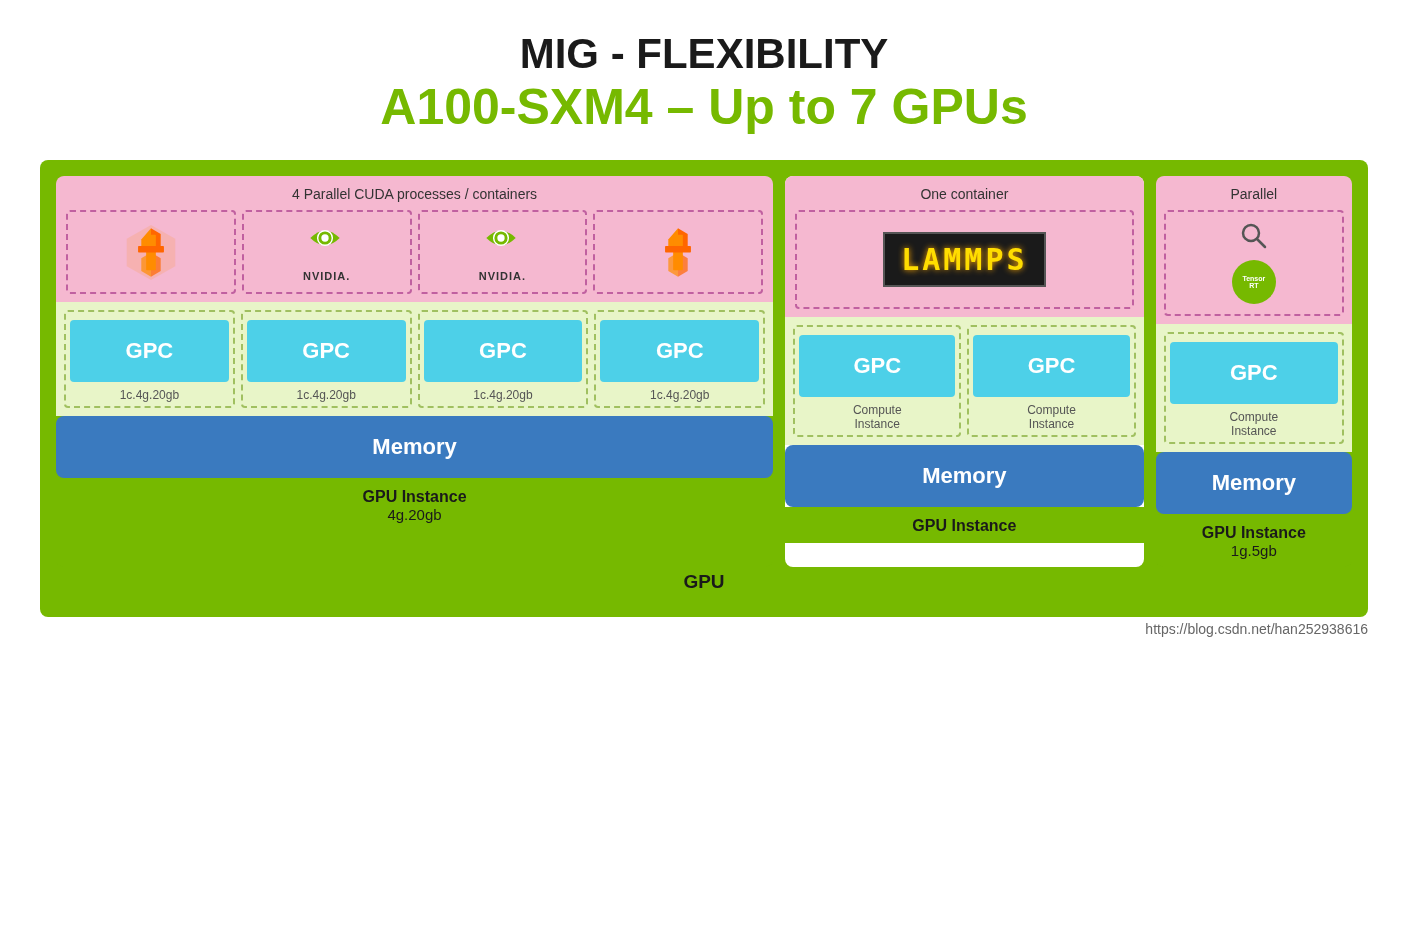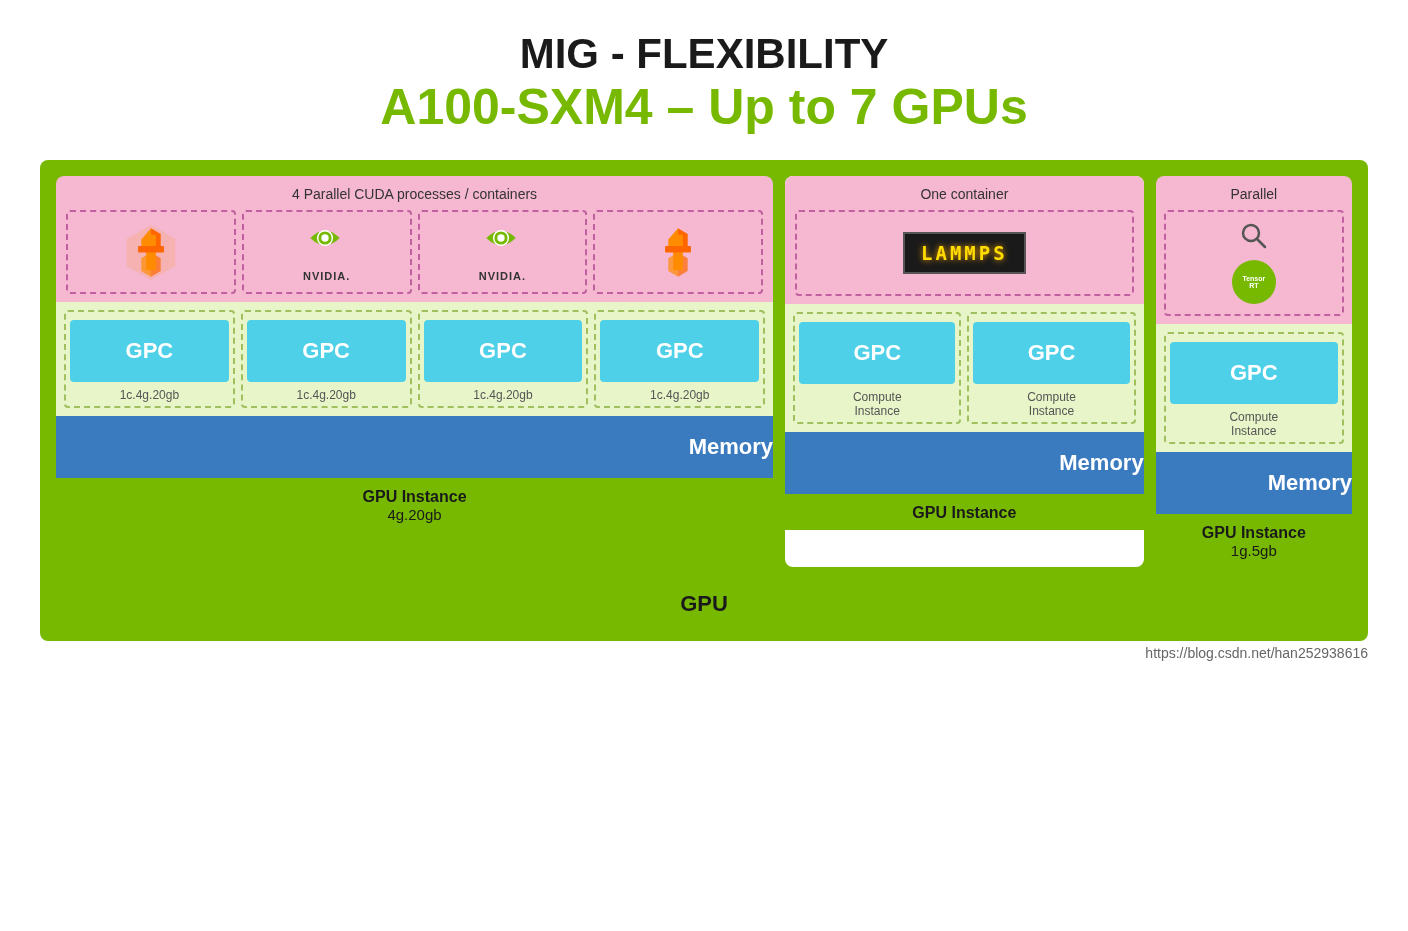--- a/index.html
+++ b/index.html
@@ -123,21 +123,21 @@
       font-weight: 900;
       color: #333;
       letter-spacing: 1px;
     }
 
     
     .lammps-display {
       background: #1a1a1a;
       border: 2px solid #555;
       padding: 8px 16px;
-      font-size: 19px;
+      font-size: 30px;
       font-weight: 900;
       color: #ffdd00;
       letter-spacing: 3px;
       font-family: monospace;
       text-shadow: 0 0 6px #ffaa00;
       text-align: right;
     }
 
     
     .debugger-container {
@@ -222,44 +222,44 @@
       color: #555;
       text-align: center;
     }
 
     
     .memory-bar {
       background: #3a7abf;
       color: white;
       font-size: 22px;
       font-weight: 700;
-      text-align: right;
+      text-align: center;
       padding: 18px 0;
-      border-radius: 0;
+      border-radius: 8px;
     }
 
     
     .gpu-instance-label {
       background: #76b900;
       text-align: center;
       padding: 10px 0 8px 0;
     }
     .gpu-instance-label .label-main {
       font-size: 16px;
       font-weight: 900;
       color: #1a1a1a;
     }
     .gpu-instance-label .label-sub {
       font-size: 15px;
       color: #1a1a1a;
     }
 
     .gpu-footer {
-      margin-top: 24px;
-      font-size: 22px;
+      margin-top: 4px;
+      font-size: 19px;
       font-weight: 900;
       color: #1a1a1a;
       text-align: center;
     }
 
     .url-text {
       font-size: 14px;
       color: #666;
       text-align: right;
       width: 100%;

